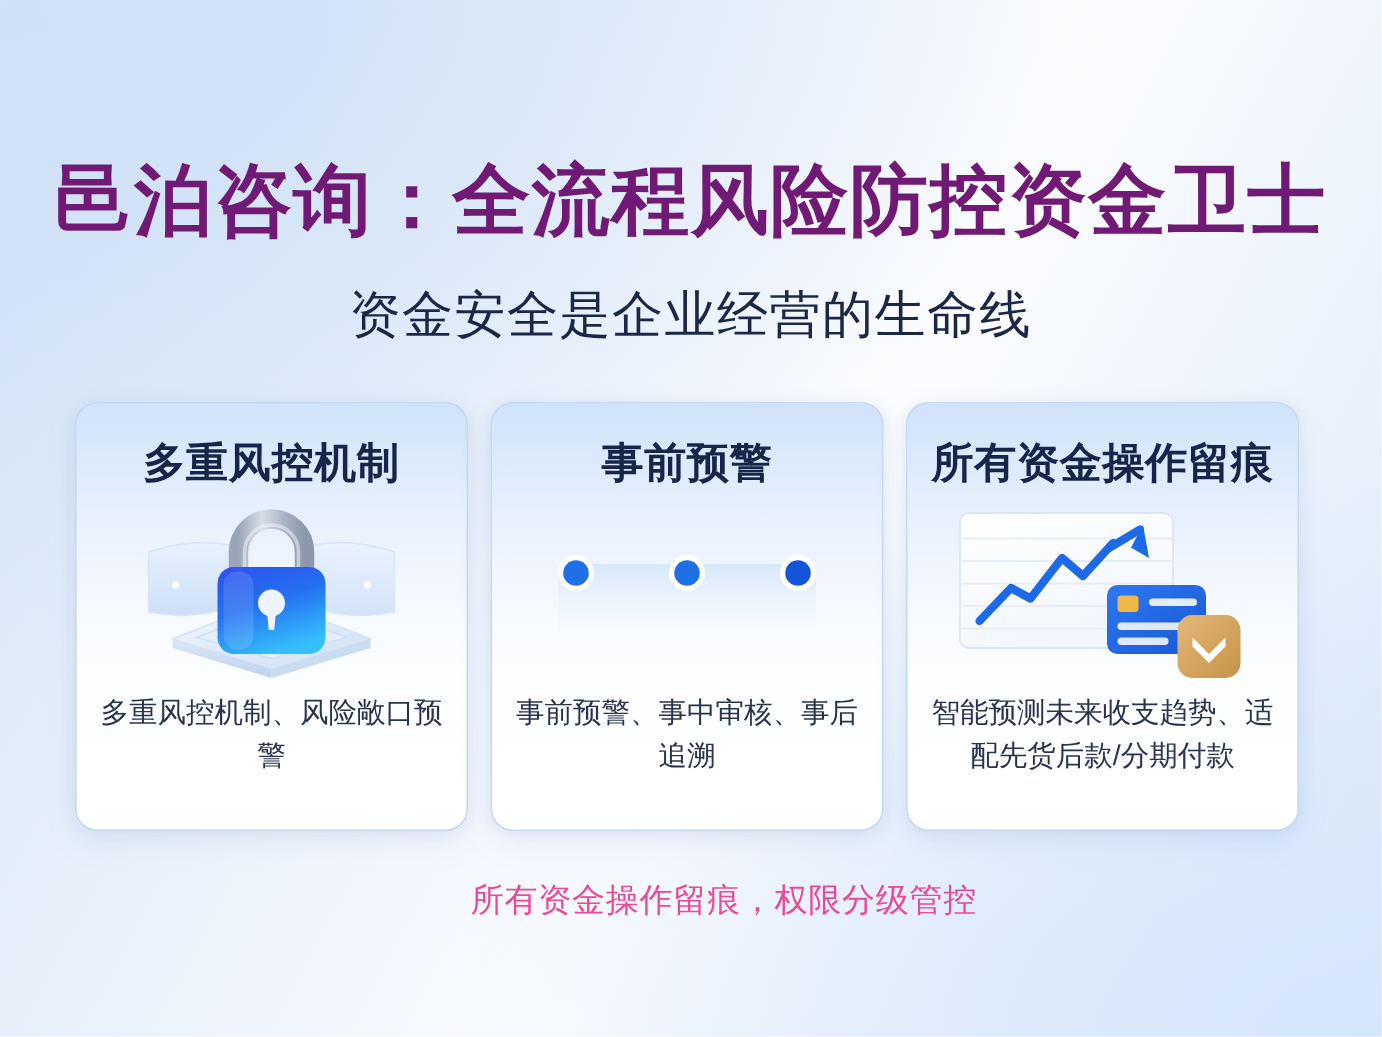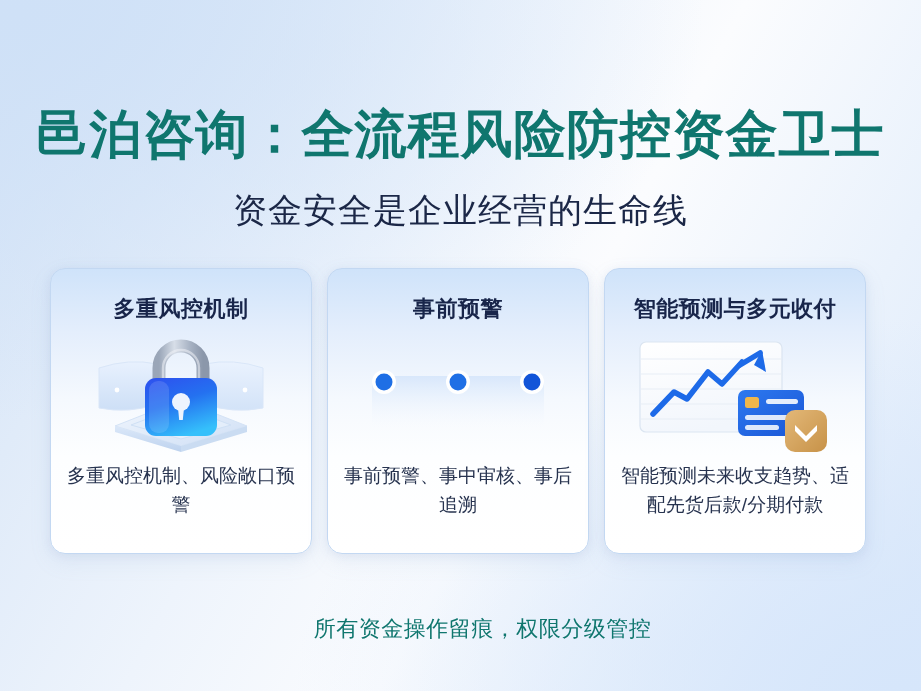--- a/index.html
+++ b/index.html
@@ -12,21 +12,21 @@
       linear-gradient(118deg, #d2e2f6 0%, #eef4fc 38%, #fbfcfe 58%, #eaf2fc 80%, #dce9fa 100%);
     position:relative;
   }
   #stage { position:relative; width:921px; height:691px; }
 
   
   .hero-title {
     position:absolute; left:0; top:104px; width:921px;
     text-align:center;
     font-size:52px; line-height:60px; font-weight:bold;
-    color:#0f766e; letter-spacing:1px;
+    color:#701a75; letter-spacing:1px;
     white-space:nowrap;
   }
   .hero-sub {
     position:absolute; left:0; top:188px; width:921px;
     text-align:center;
     font-size:34px; line-height:44px; font-weight:500;
     color:#1b2747; letter-spacing:1px;
     white-space:nowrap;
   }
 
@@ -40,42 +40,42 @@
     width:262px; height:286px;
     border-radius:15px;
     background:linear-gradient(180deg,#cfe3fa 0%,#e4eefc 22%,#f5f9fe 46%,#fdfeff 66%,#ffffff 100%);
     border:1px solid #c3d8f2;
     box-shadow:0 2px 10px rgba(120,150,190,.13), 0 8px 22px rgba(130,160,200,.10);
     position:relative; overflow:hidden;
     display:flex; flex-direction:column; align-items:center;
   }
   .card-title {
     margin-top:26px;
-    font-size:22px; line-height:28px; font-weight:bold;
+    font-size:28px; line-height:28px; font-weight:bold;
     color:#18254a; letter-spacing:.5px; white-space:nowrap;
   }
   .card-art {
     position:relative;
     width:100%; height:120px;
     margin-top:10px;
     display:flex; align-items:center; justify-content:center;
   }
   .card-desc {
     margin-top:8px; width:236px;
     text-align:center;
     font-size:19px; line-height:29px; font-weight:400;
     color:#27334f;
   }
 
   
   .footer-note {
-    position:absolute; left:0; top:614px; width:921px;
+    position:absolute; left:0; top:585px; width:921px;
     text-align:center;
     font-size:22px; line-height:30px; font-weight:400;
-    color:#0f766e; letter-spacing:.5px;padding-left:44px;
+    color:#ec4899; letter-spacing:.5px;padding-left:44px;
   }
 
   svg { display:block; }
 </style>
 </head>
 <body>
 
 <div id="stage">
 
   <h1 class="hero-title">邑泊咨询：全流程风险防控资金卫士</h1>
@@ -166,21 +166,21 @@
           <circle cx="100" cy="48" r="12" fill="#ffffff"></circle>
           <circle cx="100" cy="48" r="8.5" fill="#1f6fe5"></circle>
           <circle cx="174" cy="48" r="12" fill="#ffffff"></circle>
           <circle cx="174" cy="48" r="8.5" fill="#1355d8"></circle>
         </svg>
       </div>
       <div class="card-desc">事前预警、事中审核、事后追溯</div>
     </div>
 
     <div class="card">
-      <div class="card-title">智能预测与多元收付</div>
+      <div class="card-title">所有资金操作留痕</div>
       <div class="card-art">
         <svg width="210" height="122" viewBox="0 0 210 122">
           <defs>
             <linearGradient id="chartPanel" x1="0" y1="0" x2="0.4" y2="1">
               <stop offset="0" stop-color="#ffffff"></stop>
                 <stop offset="1" stop-color="#f2f6fc"></stop>
             </linearGradient>
             <linearGradient id="cardBlue" x1="0" y1="0" x2="1" y2="1">
               <stop offset="0" stop-color="#2d79f0"></stop>
                 <stop offset="1" stop-color="#1a56d6"></stop>

